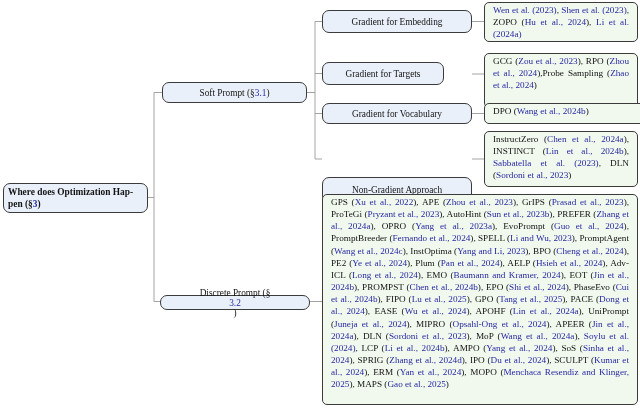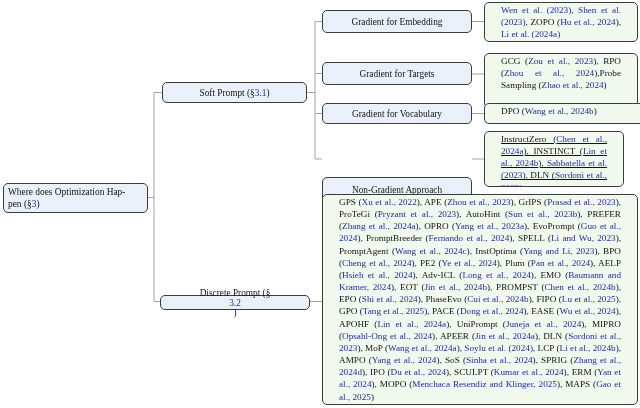--- a/index.html
+++ b/index.html
@@ -18,75 +18,76 @@
     border: 1px solid var(--node-border, #3b3b3b);
     border-radius: 5px;
     z-index: 1;
   }
   .node {
     background: var(--node-fill, #e9f0fa);
     display: flex; align-items: center; justify-content: center;
     text-align: center;
     font-size: 9.3px;
     padding: 1px 3px;
+    border-radius: 7px;
   }
   .node.multiline {
     display: block;
     text-align: left;
     font-size: 9.4px;
     line-height: 12.3px;
     padding: 2px 4px;
   }
   .leaf {
     background: var(--leaf-fill, #f1f9ee);
     font-size: 9.2px;
     line-height: 12.15px;
-    padding: 1px 16px;
+    padding: 1px 8px;
     text-align: justify;
     overflow: hidden;
   }
   .cite { color: var(--cite-color, #2828a3); }
 </style>
 </head>
 <body>
 
 <div class="canvas">
 
   <svg class="edges" width="640" height="408" viewBox="0 0 640 408">
     <path d="M148 197.5 H154 M154 92.5 V301.5 M154 92.5 H162 M154 301.5 H160" fill="none" stroke="#9a9a9a" stroke-width="0.9"></path>
     <path d="M307 92.5 H315 M315 21.5 V159 M315 21.5 H322 M315 73.5 H322 M315 113.5 H322 M315 159 H322" fill="none" stroke="#9a9a9a" stroke-width="0.9"></path>
     <path d="M472 21.5 H484 M472 74 H484 M472 113.5 H484 M472 159 H484" fill="none" stroke="#9a9a9a" stroke-width="0.9"></path>
     <path d="M310 301.5 H322" fill="none" stroke="#9a9a9a" stroke-width="0.9"></path>
   </svg>
 
-  <div class="node multiline" style="left:3px; top:183px; width:145px; height:30px;"><span>Where does Optimization Hap-</span><br><span>pen (§</span><span class="cite">3</span><span>)</span></div>
+  <div class="node multiline" style="left:3px; top:183px; width:145px; height:30px;font-weight:bold;"><span>Where does Optimization Hap-</span><br><span>pen (§</span><span class="cite">3</span><span>)</span></div>
 
   <div class="node" style="left:162px; top:82px; width:145px; height:21px;">
       <span>Soft Prompt (§</span>
       <span class="cite">3.1</span>
       <span>)</span>
     </div>
 
   <div class="node" style="left:160px; top:295px; width:150px; height:15px;flex-direction:column;">
       <span>Discrete Prompt (§</span>
       <span class="cite">3.2</span>
       <span>)</span>
     </div>
 
   <div class="node" style="left:322px; top:10px; width:150px; height:23px;">Gradient for Embedding</div>
 
-  <div class="node" style="left:322px; top:62px; width:150px; height:23px;">Gradient for Targets</div>
+  <div class="node" style="left:322px; top:62px; width:122px; height:23px;">Gradient for Targets</div>
 
   <div class="node" style="left:322px; top:103px; width:150px; height:21px;">Gradient for Vocabulary</div>
 
   <div class="node" style="left:322px; top:146px; width:150px; height:26px;margin-top:31px;">Non-Gradient Approach</div>
 
   <div class="leaf" style="left:484px; top:2px; width:154px; height:40px;"><span class="cite">Wen et al. (2023)</span><span>, </span><span class="cite">Shen et al. (2023)</span><span>, ZOPO (</span><span class="cite">Hu et al., 2024</span><span>), </span><span class="cite">Li et al. (2024a)</span></div>
 
   <div class="leaf" style="left:484px; top:53px; width:154px; height:55px;"><span>GCG (</span><span class="cite">Zou et al., 2023</span><span>), RPO (</span><span class="cite">Zhou et al., 2024</span><span>),Probe Sampling (</span><span class="cite">Zhao et al., 2024</span><span>)</span></div>
 
   <div class="leaf" style="left:484px; top:103px; width:166px; height:21px;"><span>DPO (</span><span class="cite">Wang et al., 2024b</span><span>)</span></div>
 
-  <div class="leaf" style="left:484px; top:131px; width:140px; height:56px;text-decoration:underline;"><span>InstructZero (</span><span class="cite">Chen et al., 2024a</span><span>), INSTINCT (</span><span class="cite">Lin et al., 2024b</span><span>), </span><span class="cite">Sabbatella et al. (2023)</span><span>, DLN (</span><span class="cite">Sordoni et al., 2023</span><span>)</span></div>
+  <div class="leaf" style="left:484px; top:131px; width:154px; height:56px;"><span>InstructZero (</span><span class="cite">Chen et al., 2024a</span><span>), INSTINCT (</span><span class="cite">Lin et al., 2024b</span><span>), </span><span class="cite">Sabbatella et al. (2023)</span><span>, DLN (</span><span class="cite">Sordoni et al., 2023</span><span>)</span></div>
 
   <div class="leaf" style="left:322px; top:194px; width:316px; height:211px;"><span>GPS (</span><span class="cite">Xu et al., 2022</span><span>), APE (</span><span class="cite">Zhou et al., 2023</span><span>), GrIPS (</span><span class="cite">Prasad et al., 2023</span><span>), ProTeGi (</span><span class="cite">Pryzant et al., 2023</span><span>), AutoHint (</span><span class="cite">Sun et al., 2023b</span><span>), PREFER (</span><span class="cite">Zhang et al., 2024a</span><span>), OPRO (</span><span class="cite">Yang et al., 2023a</span><span>), EvoPrompt (</span><span class="cite">Guo et al., 2024</span><span>), PromptBreeder (</span><span class="cite">Fernando et al., 2024</span><span>), SPELL (</span><span class="cite">Li and Wu, 2023</span><span>), PromptAgent (</span><span class="cite">Wang et al., 2024c</span><span>), InstOptima (</span><span class="cite">Yang and Li, 2023</span><span>), BPO (</span><span class="cite">Cheng et al., 2024</span><span>), PE2 (</span><span class="cite">Ye et al., 2024</span><span>), Plum (</span><span class="cite">Pan et al., 2024</span><span>), AELP (</span><span class="cite">Hsieh et al., 2024</span><span>), Adv-ICL (</span><span class="cite">Long et al., 2024</span><span>), EMO (</span><span class="cite">Baumann and Kramer, 2024</span><span>), EOT (</span><span class="cite">Jin et al., 2024b</span><span>), PROMPST (</span><span class="cite">Chen et al., 2024b</span><span>), EPO (</span><span class="cite">Shi et al., 2024</span><span>), PhaseEvo (</span><span class="cite">Cui et al., 2024b</span><span>), FIPO (</span><span class="cite">Lu et al., 2025</span><span>), GPO (</span><span class="cite">Tang et al., 2025</span><span>), PACE (</span><span class="cite">Dong et al., 2024</span><span>), EASE (</span><span class="cite">Wu et al., 2024</span><span>), APOHF (</span><span class="cite">Lin et al., 2024a</span><span>), UniPrompt (</span><span class="cite">Juneja et al., 2024</span><span>), MIPRO (</span><span class="cite">Opsahl-Ong et al., 2024</span><span>), APEER (</span><span class="cite">Jin et al., 2024a</span><span>), DLN (</span><span class="cite">Sordoni et al., 2023</span><span>), MoP (</span><span class="cite">Wang et al., 2024a</span><span>), </span><span class="cite">Soylu et al. (2024)</span><span>, LCP (</span><span class="cite">Li et al., 2024b</span><span>), AMPO (</span><span class="cite">Yang et al., 2024</span><span>), SoS (</span><span class="cite">Sinha et al., 2024</span><span>), SPRIG (</span><span class="cite">Zhang et al., 2024d</span><span>), IPO (</span><span class="cite">Du et al., 2024</span><span>), SCULPT (</span><span class="cite">Kumar et al., 2024</span><span>), ERM (</span><span class="cite">Yan et al., 2024</span><span>), MOPO (</span><span class="cite">Menchaca Resendiz and Klinger, 2025</span><span>), MAPS (</span><span class="cite">Gao et al., 2025</span><span>)</span></div>
 
 </div>
 
 </body></html>

